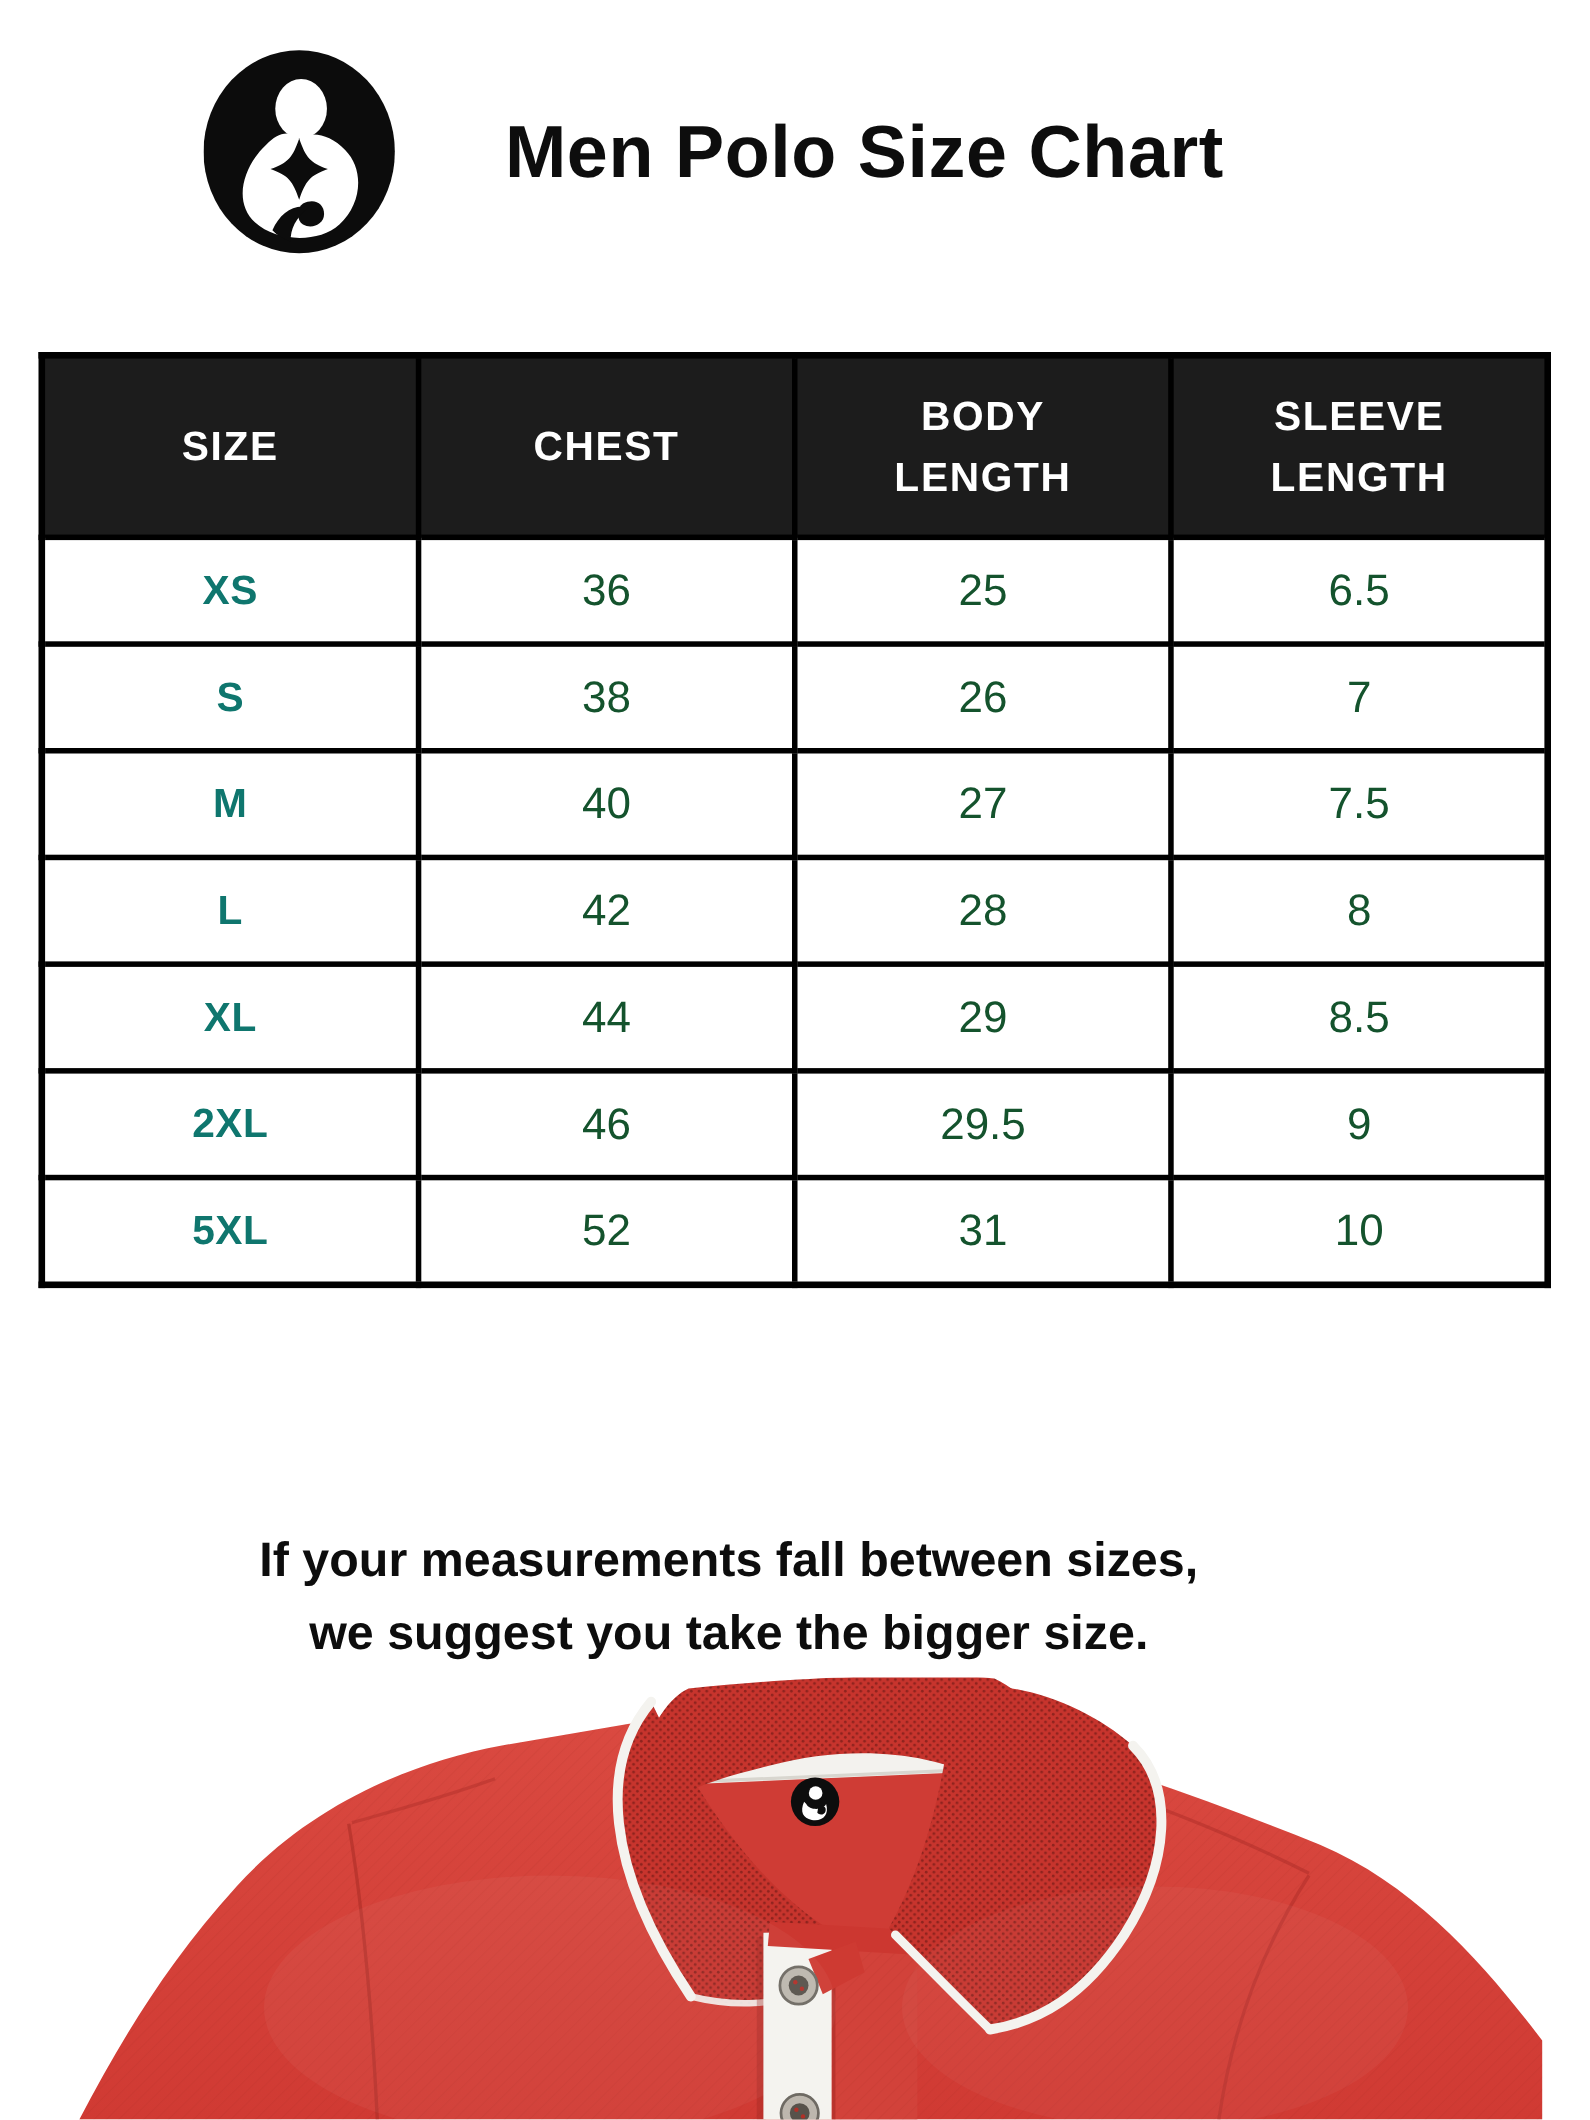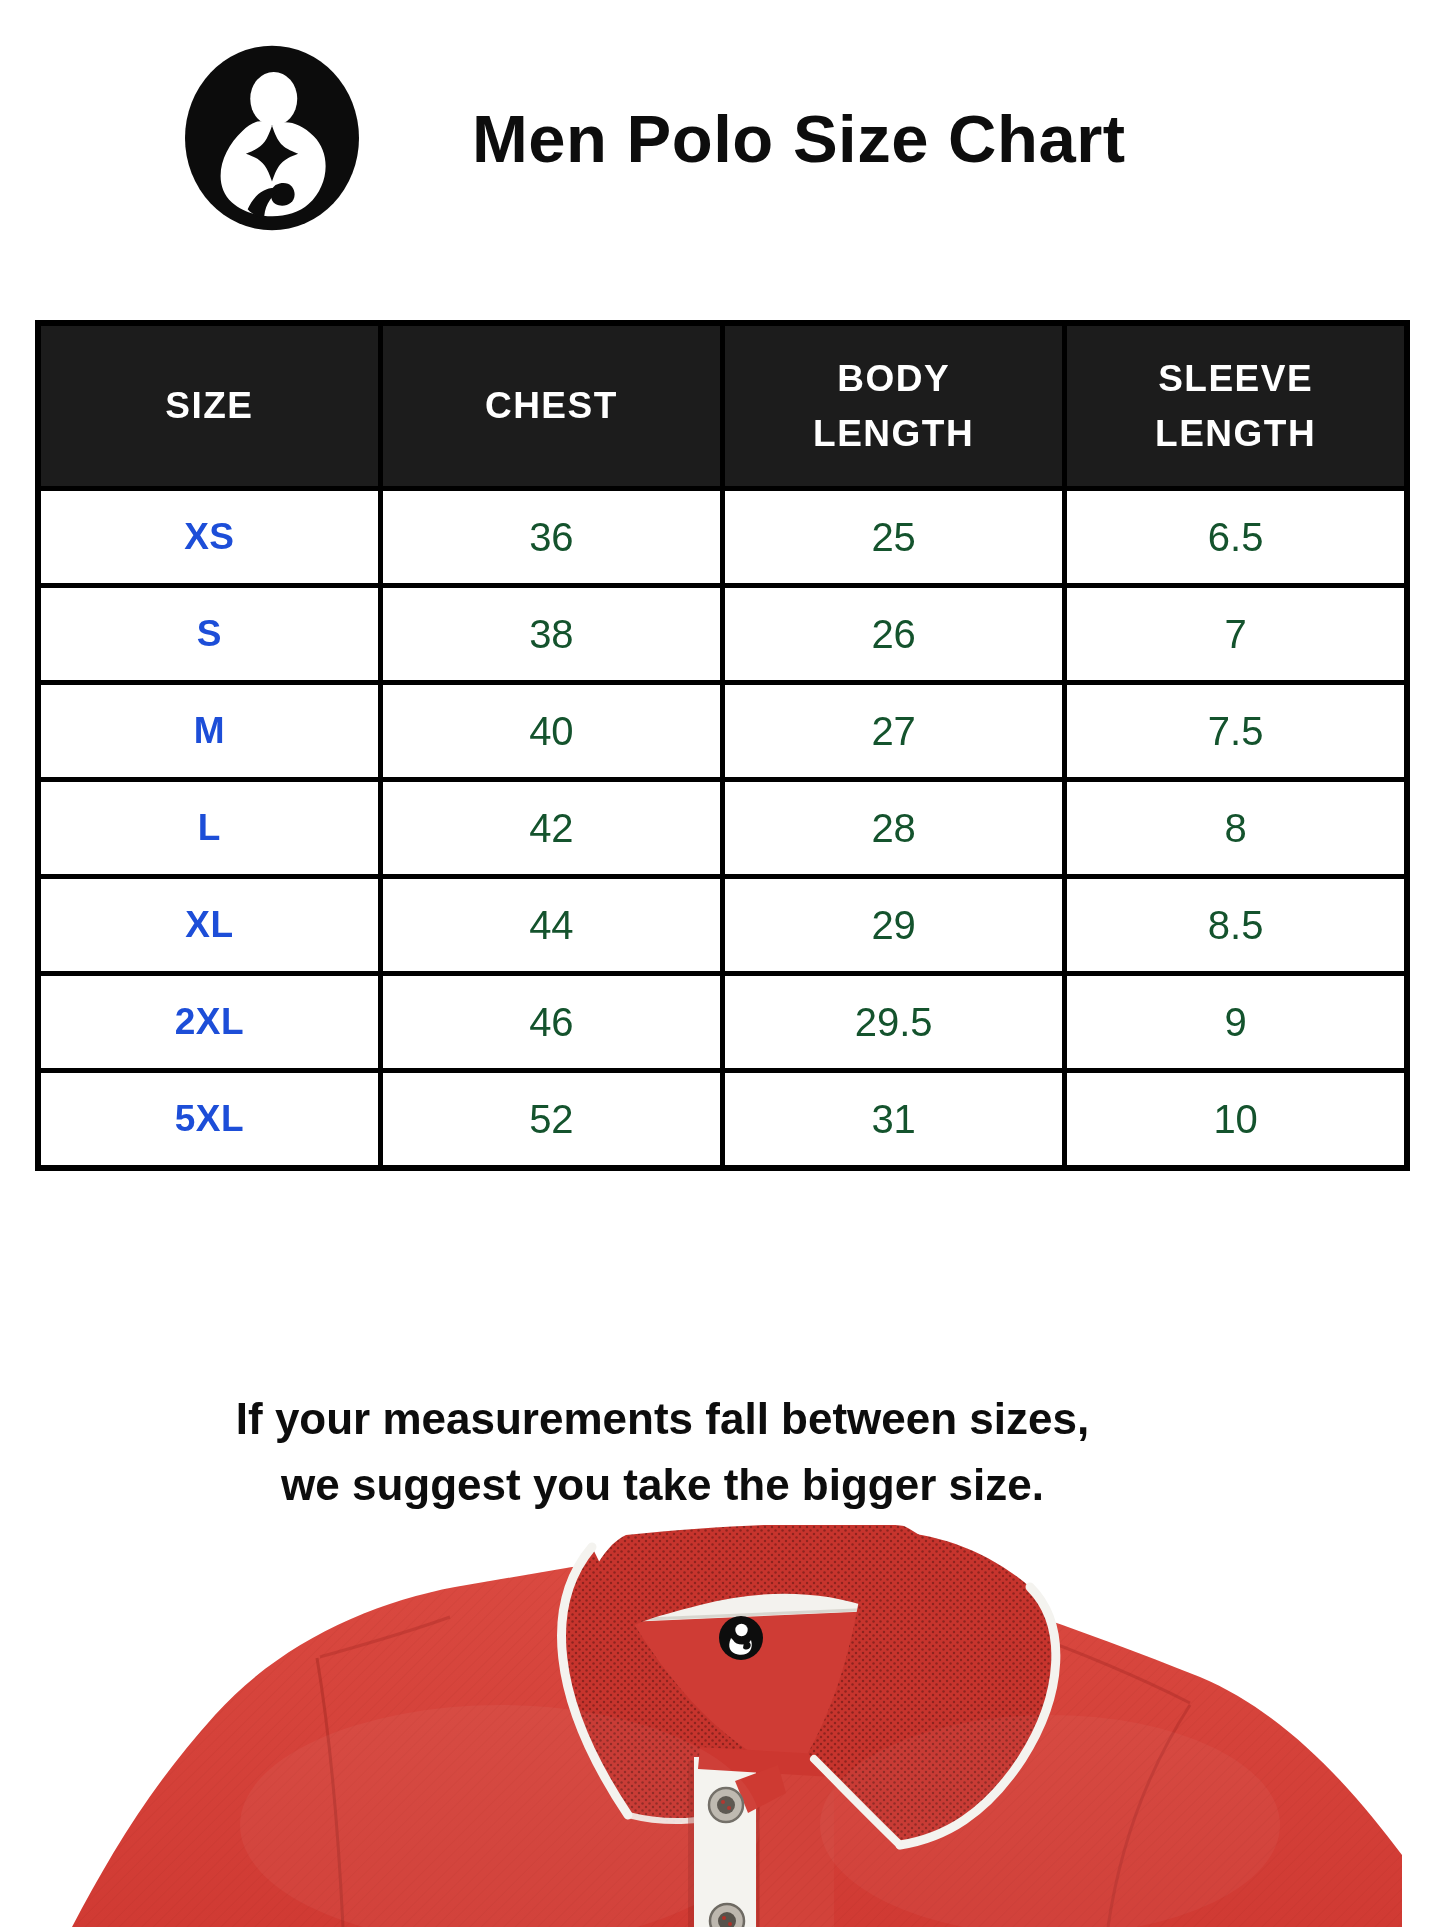--- a/index.html
+++ b/index.html
@@ -14,40 +14,39 @@
 
   
   .brand-header{
     position:absolute;left:185px;top:42px;
     display:flex;align-items:center;gap:100px;height:192px;
   }
   .brand-logo{width:174px;height:190px;flex:0 0 auto;}
   .page-title{
     font-size:67px;font-weight:800;letter-spacing:.5px;color:#0d0d0d;
     white-space:nowrap;
-    margin-left:13px;
   }
 
   
   .size-table{
     position:absolute;left:35px;top:320px;width:1375px;
     border-collapse:collapse;table-layout:fixed;
     border:6px solid #000;
   }
   .size-table th,.size-table td{
     border:5px solid #000;text-align:center;vertical-align:middle;
     padding:0 55px;
   }
   .size-table th{
     background:#1c1c1c;color:#fff;
     font-size:37px;font-weight:700;letter-spacing:1.5px;
     height:160px;line-height:1.5;
   }
   .size-table td{height:92px;background:#fff;}
-  td.size-cell{font-size:37px;font-weight:700;color:#1d4ed8;letter-spacing:.5px;}
+  td.size-cell{font-size:37px;font-weight:700;color:#0f766e;letter-spacing:.5px;}
   td.num-cell{font-size:40px;font-weight:400;color:#14532d;}
 
   
   .note{
     position:absolute;left:0;top:1386px;width:1229px;
     text-align:center;font-size:44px;font-weight:700;color:#0d0d0d;
     line-height:1.5;
     padding-left:48px;
   }
 

